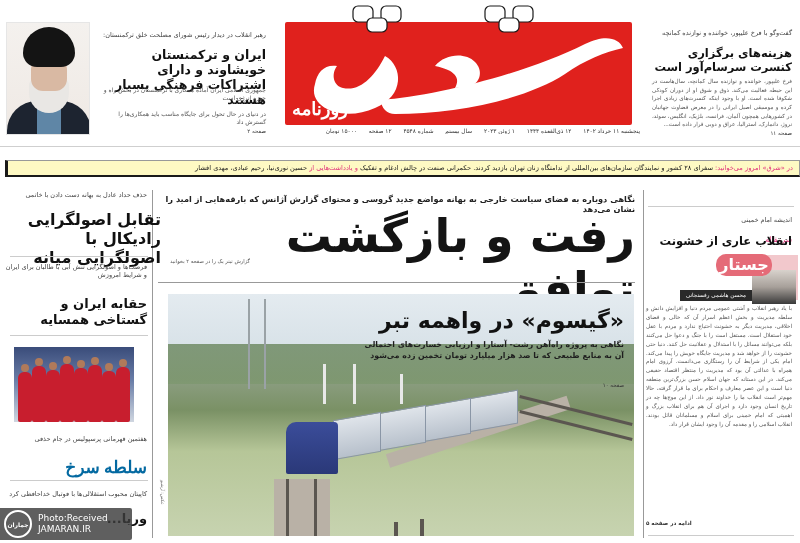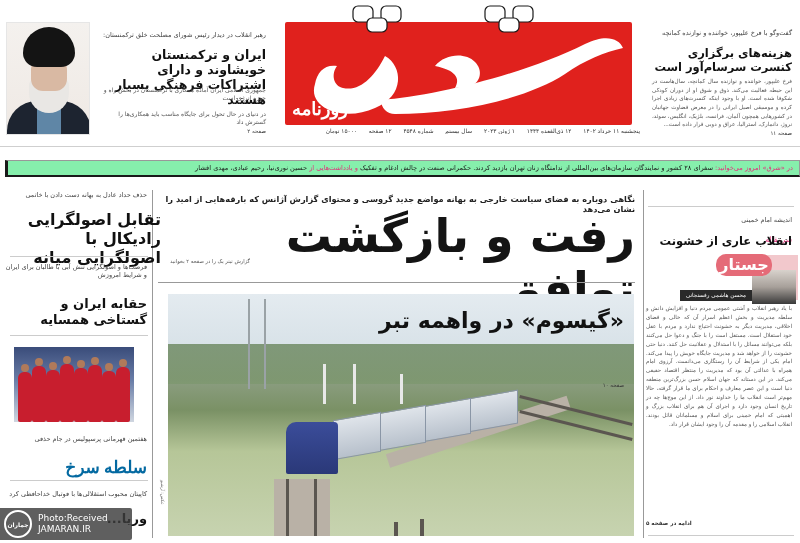--- a/index.html
+++ b/index.html
@@ -51,21 +51,21 @@
   .concert-title { right: 8px; top: 41px; width: 140px; font-size: 11.5px; }
   .concert-body { right: 8px; top: 77px; width: 140px; font-size: 5.6px; color: #555; line-height: 1.55; text-align: justify; }
   .concert-page { right: 8px; top: 130px; width: 140px; }
 
   .rule-top { left: 0; top: 146px; width: 800px; height: 1px; background: #cfcfcf; }
 
   
   .ticker {
     left: 5px; top: 160px; width: 795px; height: 17px;
     border: 1px solid #999; border-left: 3px solid #1a1a1a; border-bottom: 2px solid #1a1a1a;
-    background: #86efac; font-size: 6.6px; line-height: 14px; padding: 0 6px;
+    background: #fef9c3; font-size: 6.6px; line-height: 14px; padding: 0 6px;
     white-space: nowrap; overflow: hidden; 
   }
   .ticker .red { color: #e0307a; }
 
   
   .col-left-rule { left: 152px; top: 190px; width: 1px; height: 348px; background: #999; }
   .l-kicker1 { right: 653px; top: 191px; width: 143px; }
   .l-title1 { right: 639px; top: 204px; width: 143px; font-size: 16px; }
   .l-sep1 { left: 10px; top: 256px; width: 138px; height: 1px; background: #ccc; }
   .l-kicker2 { right: 653px; top: 263px; width: 143px; }
@@ -247,20 +247,21 @@
   <div class="abs track" style="left:350px;top:115px;width:116px;height:3px;transform:rotate(14deg);"></div>
   <div class="abs track" style="left:350px;top:130px;width:116px;height:3px;transform:rotate(14deg);"></div>
 
   <div class="abs train-car" style="left:300px;top:100px;width:50px;height:34px;transform:skewY(-10deg);"></div>
   <div class="abs train-car" style="left:255px;top:108px;width:48px;height:36px;transform:skewY(-10deg);"></div>
   <div class="abs train-car" style="left:210px;top:115px;width:48px;height:38px;transform:skewY(-10deg);"></div>
   <div class="abs train-car" style="left:165px;top:122px;width:48px;height:40px;transform:skewY(-10deg);"></div>
   <div class="abs train-loco" style="left:118px;top:128px;width:52px;height:52px;"></div>
 
   <div class="abs photo-title">«گیسوم» در واهمه تبر</div>
+  <div class="abs photo-sub">نگاهی به پروژه راه‌آهن رشت- آستارا و ارزیابی خسارت‌های احتمالی آن به منابع طبیعی که تا صد هزار میلیارد تومان تخمین زده می‌شود</div>
   <div class="abs photo-page">صفحه ۱۰</div>
 </div>
 <div class="abs photo-credit">عکس: آرشیو</div>
 
 <div class="abs col-right-rule"></div>
 <div class="abs r-section">سرمقاله</div>
 <div class="abs r-sep0"></div>
 <div class="abs kicker r-kicker">اندیشه امام خمینی</div>
 <div class="abs head-sm r-title">انقلاب عاری از خشونت</div>
 <div class="abs jostar-box"></div>

